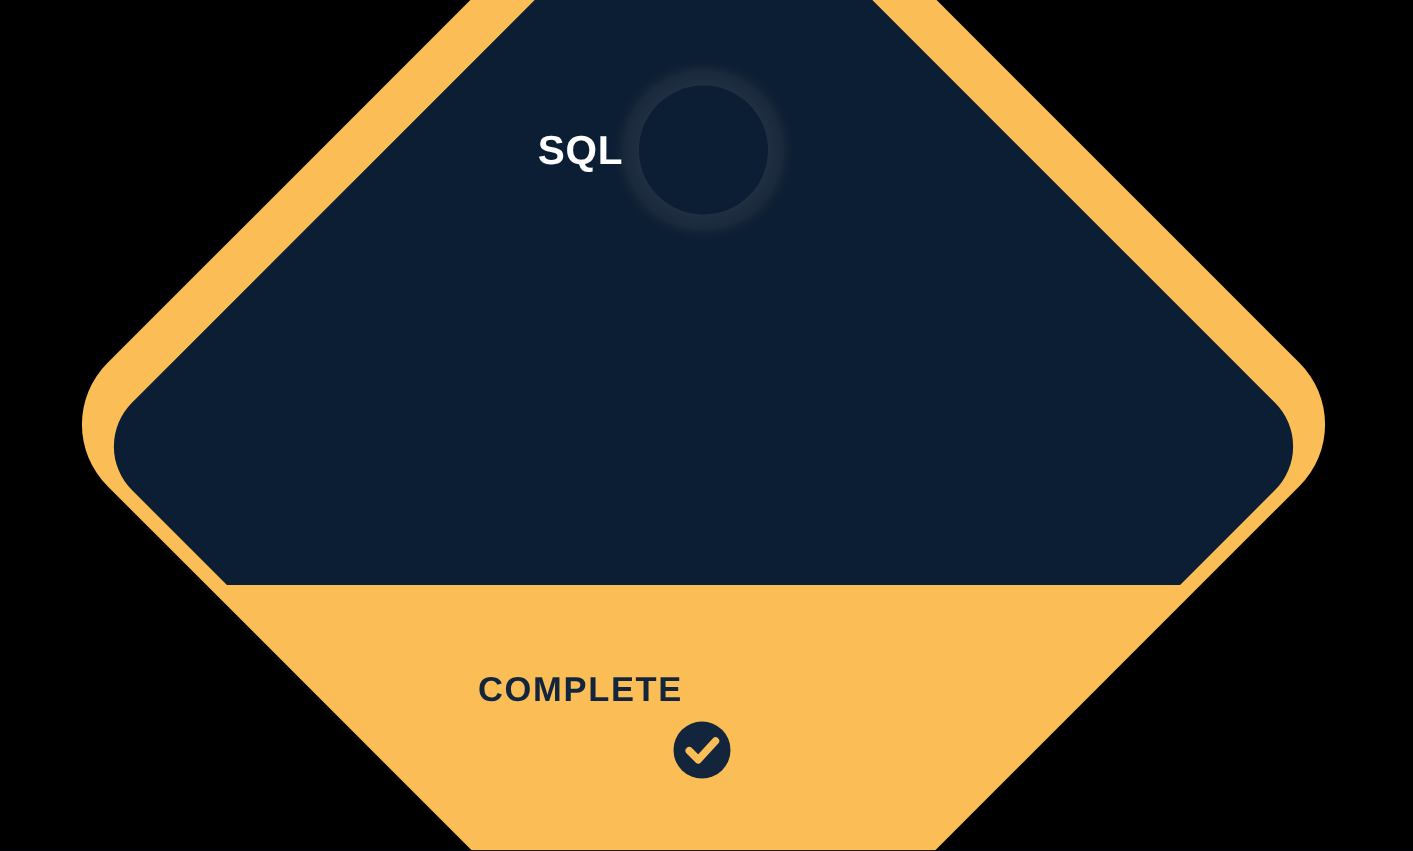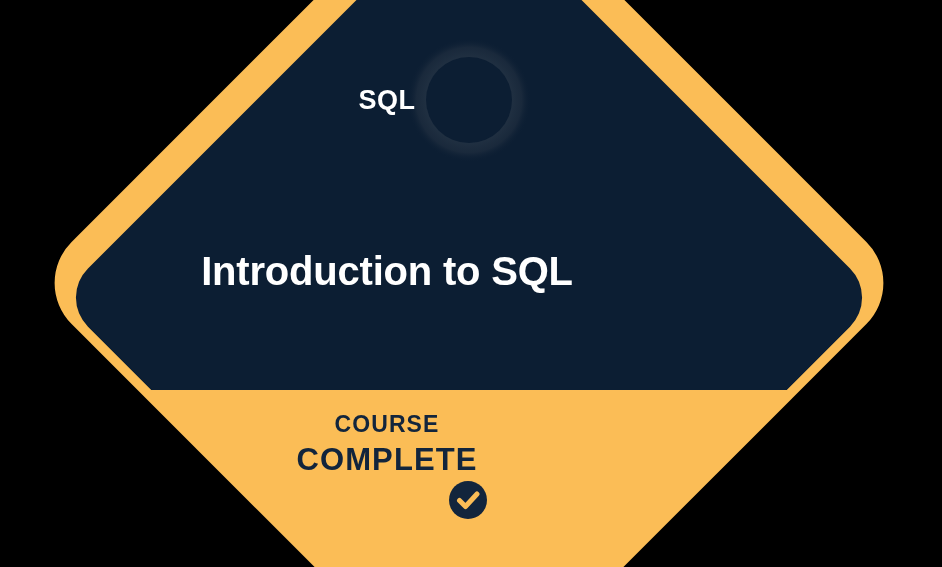--- a/index.html
+++ b/index.html
@@ -54,21 +54,21 @@
   #status-line-1 {
     top: 410px;
     font-size: 23px;
     font-weight: bold;
     color: #12253C;
     letter-spacing: 1.1px;
     line-height: 29px;
   }
   #status-line-2 {
     top: 445px;
-    font-size: 31px;
+    font-size: 23px;
     font-weight: bold;
     color: #12253C;
     letter-spacing: 1.1px;
     line-height: 29px;
   }
 </style>
 </head>
 <body>
 
 <div id="stage">
@@ -103,19 +103,17 @@
     </g>
 
     <g>
       <circle cx="468" cy="500" r="19" fill="#12253C"></circle>
       <path d="M459.5 500.5 L465.5 506.5 L477 494" fill="none" stroke="#FBBD56" stroke-width="5" stroke-linecap="round" stroke-linejoin="round"></path>
     </g>
   </svg>
 
   <div class="overlay-text" id="sql-tag">SQL</div>
 
-  <div class="overlay-text" id="course-title">Introduction to SQL</div>
 
-  <div class="overlay-text" id="status-line-1">COURSE</div>
 
   <div class="overlay-text" id="status-line-2">COMPLETE</div>
 
 </div>
 
 </body></html>

